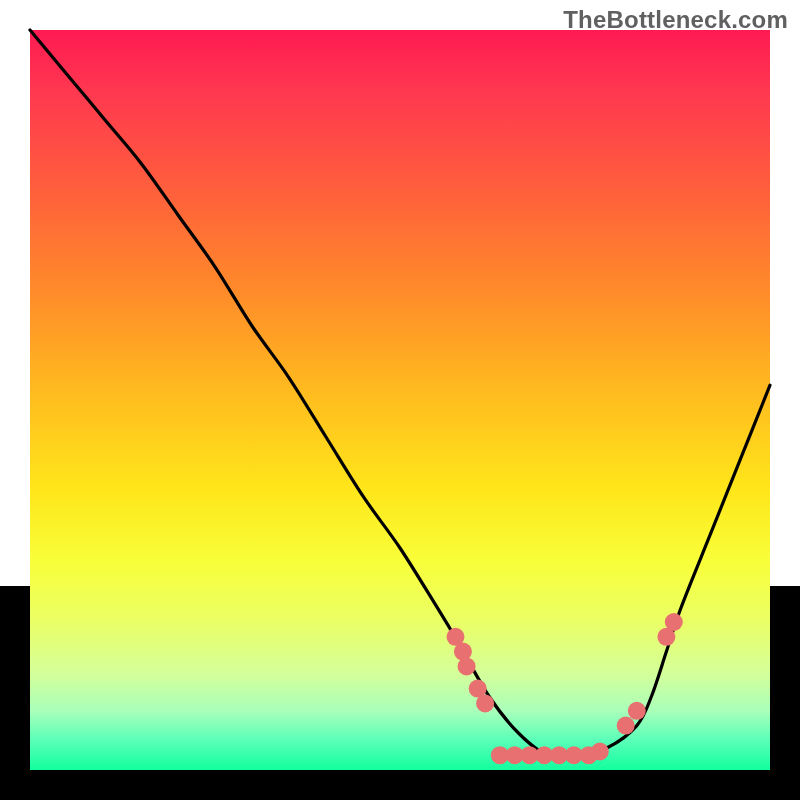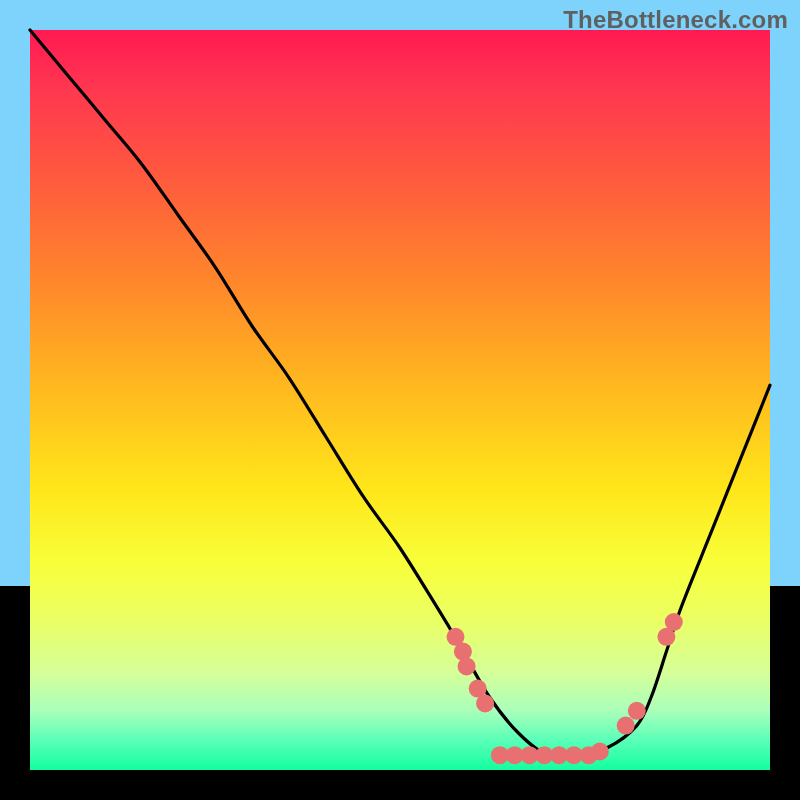--- a/index.html
+++ b/index.html
@@ -1,21 +1,21 @@
 <!DOCTYPE html>
 <html><head>
 <meta charset="utf-8">
 <style>
   * { margin: 0; padding: 0; box-sizing: border-box; }
   html, body { width: 800px; height: 800px; overflow: hidden; background: #000; }
   .frame {
     position: relative;
     width: 800px;
     height: 586px;
-    background: #7dd3fc;
+    background: #ffffff;
   }
   .watermark {
     position: absolute;
     top: 6px;
     right: 12px;
     font-family: Arial, Helvetica, sans-serif;
     font-size: 24px;
     font-weight: 600;
     color: #606060;
     letter-spacing: 0.2px;

